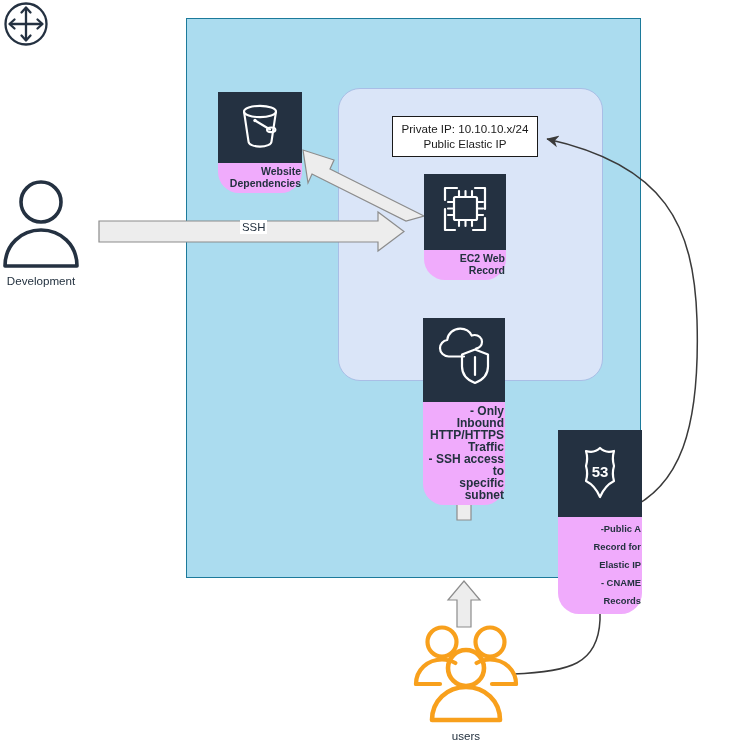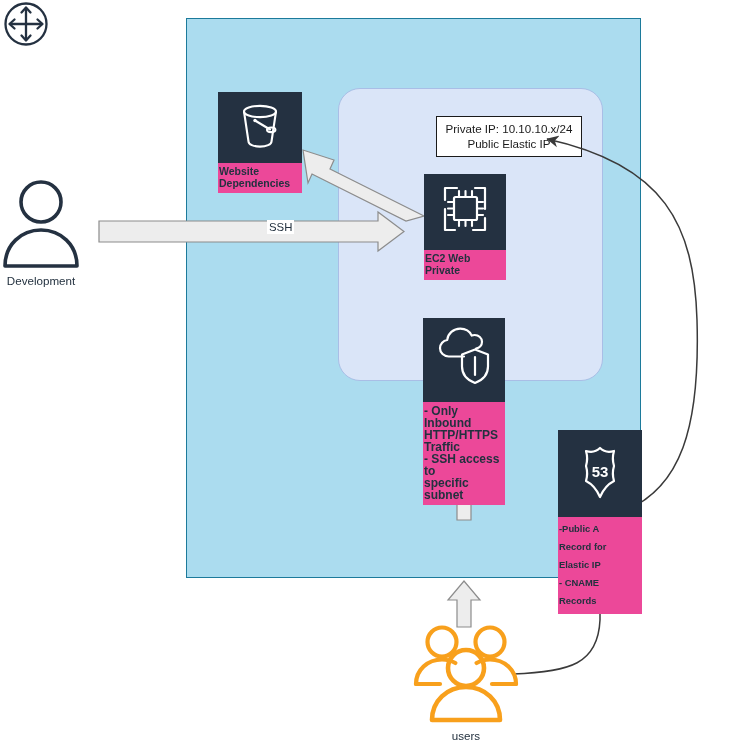--- a/index.html
+++ b/index.html
@@ -10,21 +10,21 @@
 
   
   .region-box{position:absolute;left:186px;top:18px;width:455px;height:560px;
               background:#ABDCEF;border:1.6px solid #1C7A9B;box-sizing:border-box;}
   .region-label{position:absolute;left:186px;top:3px;width:455px;text-align:center;
                 font-size:12.5px;color:#23313f;letter-spacing:.1px;}
   .subnet-box{position:absolute;left:338px;top:88px;width:265px;height:293px;
               background:#DAE5F8;border:1.5px solid #A9BEE6;border-radius:22px;box-sizing:border-box;}
 
   
-  .node{position:absolute;background:#ec4899;box-sizing:border-box;text-align:left;}
+  .node{position:absolute;background:#f0abfc;box-sizing:border-box;text-align:right;border-radius:21px;}
   .node .tile{width:100%;background:#243141;display:block;}
   .node .tile svg{display:block;margin:0 auto;}
   .node .cap{font-size:10.5px;font-weight:bold;line-height:11.6px;color:#23313f;
              padding:3px 1px 4px 1px;white-space:pre-line;}
 
   #node-s3{left:218px;top:92px;width:84px;}
   #node-s3 .tile{height:65px;padding-top:6px;}
   #node-ec2{left:424px;top:174px;width:82px;}
   #node-ec2 .tile{height:72px;padding-top:4px;}
   #node-sg{left:423px;top:318px;width:82px;}
@@ -33,32 +33,32 @@
   #node-r53{left:558px;top:430px;width:84px;}
   #node-r53 .tile{height:75px;padding-top:12px;}
   #node-r53 .cap{font-size:9.4px;line-height:18px;}
   #node-igw{left:440px;top:525px;width:52px;height:52px;background:#ffffff;
             display:flex;align-items:center;justify-content:center;}
 
   
   .ipbox{position:absolute;left:392px;top:116px;width:146px;
          background:#ffffff;border:1.4px solid #1a1a1a;box-sizing:border-box;
          text-align:center;font-size:11.6px;line-height:15px;padding:4px 3px 5px;
-         white-space:pre-line;color:#1a1a1a;margin-left:44px;}
+         white-space:pre-line;color:#1a1a1a;}
 
   
   .actor{position:absolute;text-align:center;}
   #actor-dev{left:0px;top:176px;width:82px;}
   #actor-dev .nm{font-size:11.6px;margin-top:2px;color:#23313f;}
   #actor-users{left:408px;top:620px;width:116px;}
   #actor-users .nm{font-size:11.6px;margin-top:1px;color:#23313f;}
 
   
   .elabel{position:absolute;background:#ffffff;font-size:11.4px;color:#23313f;
-          padding:0 2px;line-height:14px;margin-left:27px;}
+          padding:0 2px;line-height:14px;}
   #lbl-ssh{left:240px;top:220px;}
 </style>
 </head>
 <body>
 
 <div class="canvas">
 
   <div class="region-box"></div>
   <div class="subnet-box"></div>
 
@@ -133,21 +133,21 @@
               <path d="M19,30.5 L13,30.5"></path>
               <path d="M19,37 L13,37"></path>
             <path d="M42,24 L48,24"></path>
               <path d="M42,30.5 L48,30.5"></path>
               <path d="M42,37 L48,37"></path>
           </g>
         </g>
       </svg>
     </div>
     <div class="cap">EC2 Web
-Private</div>
+Record</div>
   </div>
 
   <div class="node z3" id="node-sg">
     <div class="tile">
       <svg width="64" height="64" viewBox="0 0 64 64">
         <g fill="none" stroke="#ffffff" stroke-width="2.2" stroke-linejoin="round" stroke-linecap="round">
           <path d="M44,24.5 C47.5,24 50,21.2 50,17.8 C50,14 46.7,11 42.7,11
                    C41.6,11 40.6,11.2 39.7,11.6 C37.8,7.5 33.4,4.6 28.2,4.6
                    C21.4,4.6 15.8,9.6 15.2,16 C11.2,16.6 8,20 8,24.2
                    C8,28.8 11.9,32.5 16.7,32.5 L32,32.5"></path>

